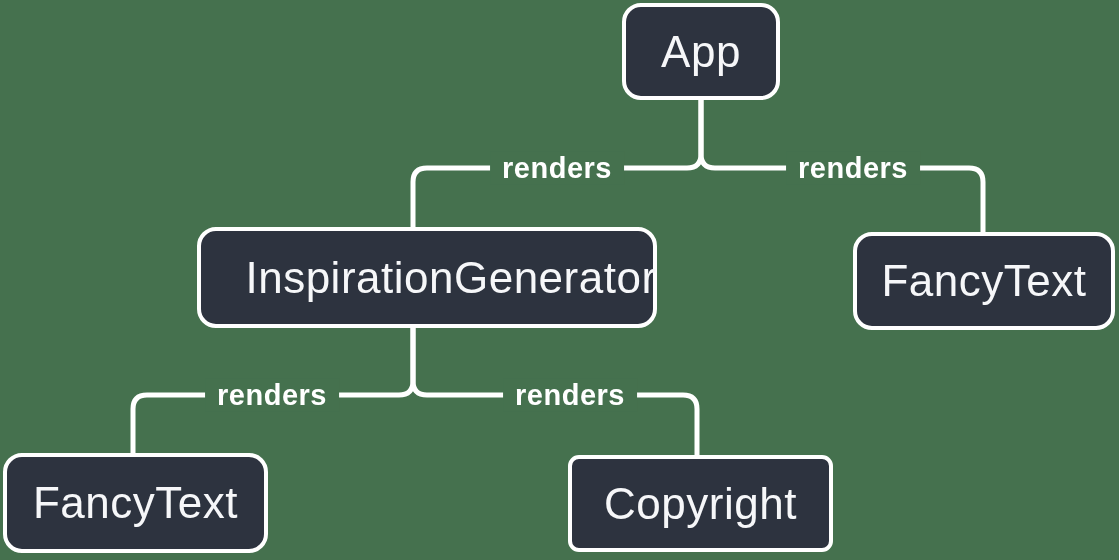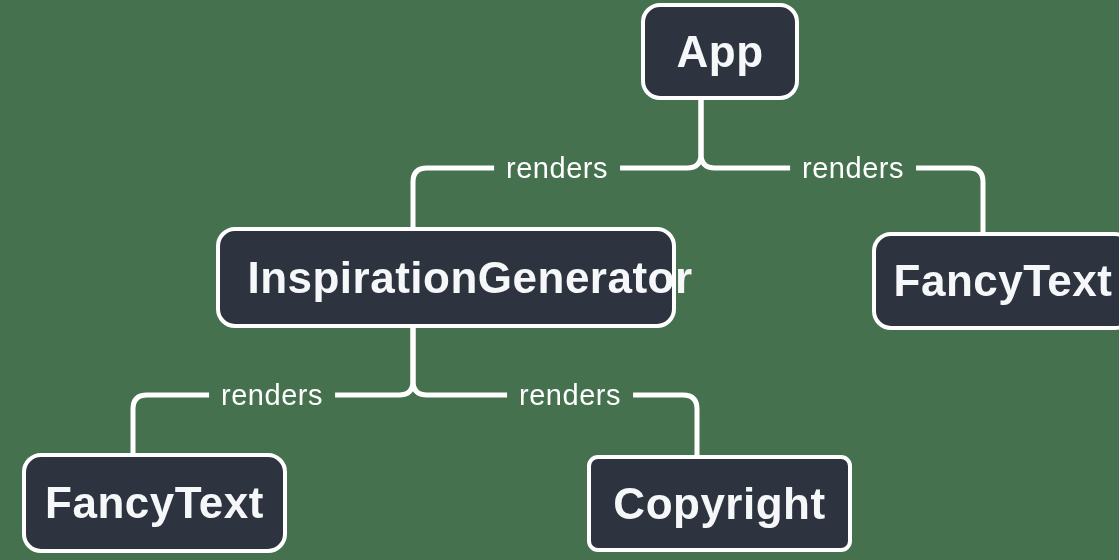--- a/index.html
+++ b/index.html
@@ -35,37 +35,36 @@
   .node{
     position:absolute;
     display:flex;
     align-items:center;
     justify-content:center;
     background:var(--node-fill);
     border:4px solid var(--node-border);
     border-radius:19px;
     color:var(--node-text);
     font-size:44px;
-    font-weight:700;
+    font-weight:400;
     letter-spacing:0.5px;
     white-space:nowrap;
-    margin-left:19px;
   }
   .node-app          {left:622px; top:3px;   width:158px; height:97px;}
   .node-inspiration  {left:197px; top:227px; width:460px; height:101px;padding-left:48px;}
   .node-fancy-right  {left:853px; top:232px; width:262px; height:98px;}
   .node-fancy-left   {left:3px;   top:453px; width:265px; height:100px;}
   .node-copyright    {left:568px; top:455px; width:265px; height:97px;border-radius:11px;}
   .edge-label{
     position:absolute;
     transform:translate(-50%,-50%);
     background:var(--background);
     color:var(--edge-label-text);
     font-size:29px;
-    font-weight:400;
+    font-weight:700;
     letter-spacing:0.5px;
     padding:0 12px;
     white-space:nowrap;
   }
   .edge-label-1{left:557px; top:168px;}
   .edge-label-2{left:853px; top:168px;}
   .edge-label-3{left:272px; top:395px;}
   .edge-label-4{left:570px; top:395px;}
 </style>
 </head>

